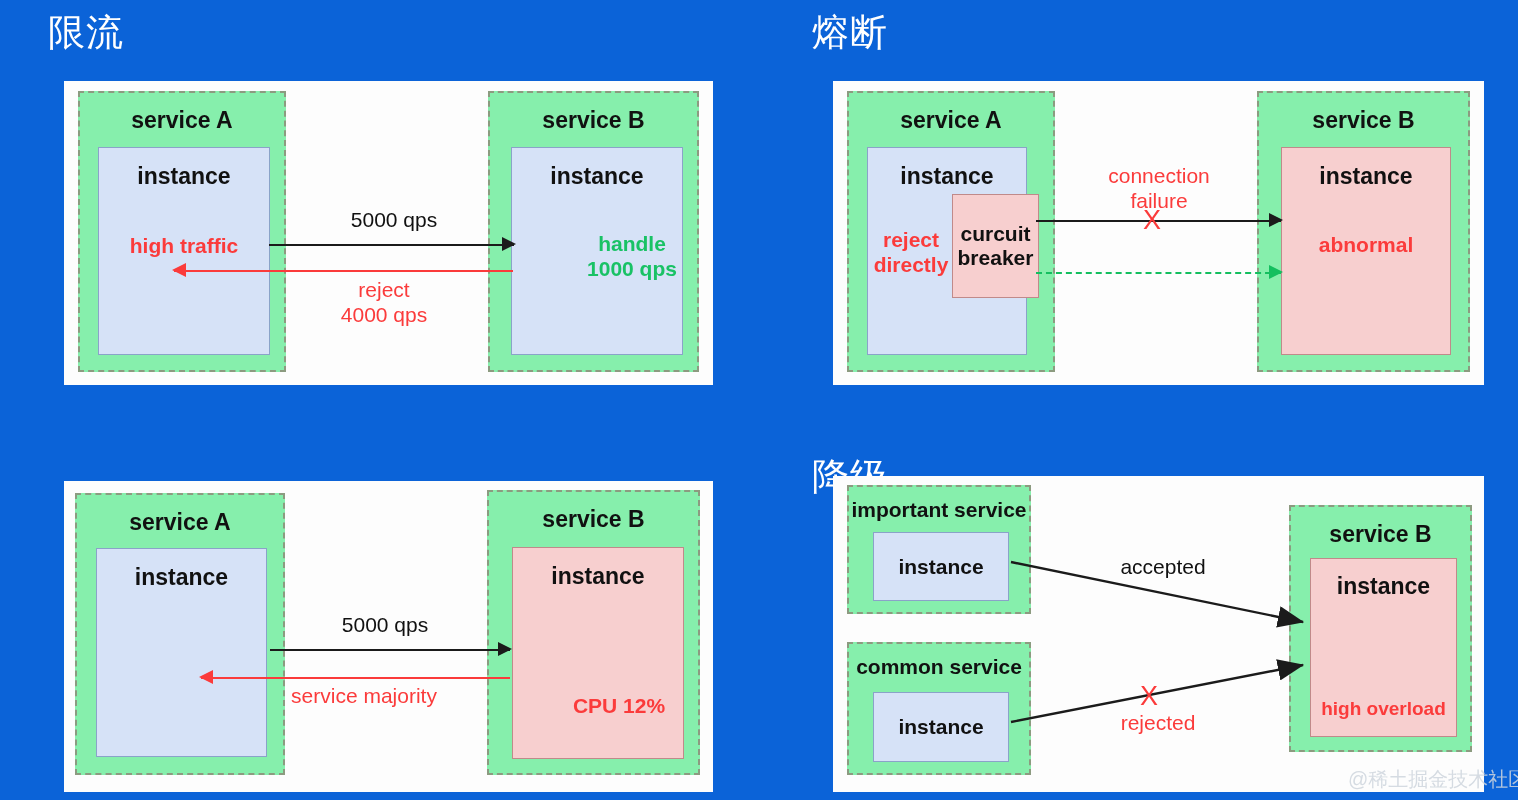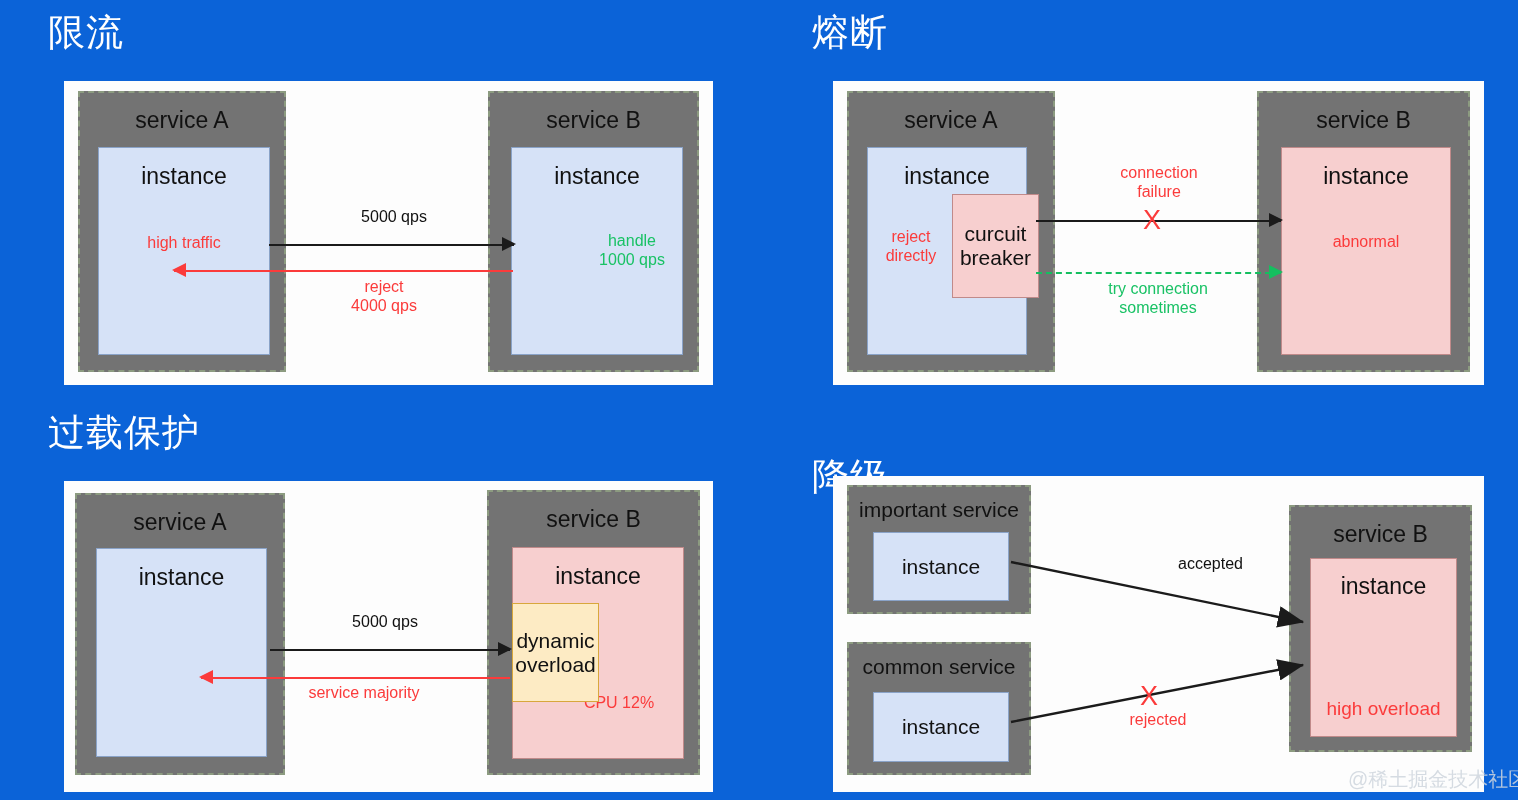--- a/index.html
+++ b/index.html
@@ -23,23 +23,24 @@
   }
 
   .card{
     position:absolute;
     background:#fdfdfd;
   }
 
   
   .svc{
     position:absolute;
-    background:#737373;
+    background:#86efac;
     border:2px dashed #8c9b80;
     box-sizing:border-box;
+    font-weight:bold;
   }
   .svc-label{
     position:absolute;
     left:0;right:0;
     text-align:center;
     color:#111;
     font-size:23px;
     white-space:nowrap;
   }
 
@@ -60,21 +61,21 @@
     display:flex;align-items:center;justify-content:center;
     text-align:center;line-height:1.12;
     font-size:21px;color:#111;
   }
   .minibox.yellow{background:#fdebc4;border:1.5px solid #d8a73c;}
   .minibox.pink{background:#f7cfcf;border:1.5px solid #c08a8a;}
   .minibox.purple{background:#ddd2e8;border:1.5px solid #9b8fb0;}
 
   .note{
     position:absolute;text-align:center;line-height:1.18;
-    white-space:pre-line;font-size:16px;
+    white-space:pre-line;font-size:21px;
   }
   .note.red{color:#fb3b3b;}
   .note.green{color:#19c265;}
   .note.black{color:#111;}
   .note.sm{font-size:19px;}
 
   
   .harrow{position:absolute;height:0;}
   .harrow .shaft{position:absolute;left:0;right:0;top:0;border-top:2px solid currentColor;}
   .harrow .shaft.dashed{border-top:2px dashed currentColor;}
@@ -171,44 +172,39 @@
         <div class="head"></div>
     </div>
     <div class="note red" style="left: 215px; top: 83px; width: 222px; white-space: pre-line;">connection
 failure</div>
     <div class="xmark" style="left:310px;top:126px;">X</div>
 
     <div class="harrow right c-green" style="left:203px;top:191px;width:245px;">
       <div class="shaft dashed"></div>
         <div class="head"></div>
     </div>
-    <div class="note green" style="left: 200px; top: 199px; width: 250px; white-space: pre-line;">try connection
-sometimes</div>
-  </div>
-
-  <div class="panel-title" style="left:48px;top:414px;">过载保护</div>
+  </div>
+
 
   <div class="card" style="left:64px;top:481px;width:649px;height:311px;">
 
     <div class="svc" style="left:11px;top:12px;width:210px;height:282px;">
       <div class="svc-label" style="top:14px;">service A</div>
       <div class="inst blue" style="left:19px;top:53px;width:171px;height:209px;">
         <div class="inst-label" style="top:15px;">instance</div>
       </div>
     </div>
 
     <div class="svc" style="left:423px;top:9px;width:213px;height:285px;">
       <div class="svc-label" style="top:14px;">service B</div>
       <div class="inst red" style="left:23px;top:55px;width:172px;height:212px;">
         <div class="inst-label" style="top:15px;">instance</div>
         <div class="note red" style="left:44px;width:124px;top:146px;">CPU 12%</div>
       </div>
 
-      <div class="minibox yellow" style="left: 23px; top: 111px; width: 87px; height: 99px; white-space: pre-line;">dynamic
-overload</div>
     </div>
 
     <div class="harrow right c-black" style="left:206px;top:168px;width:240px;">
       <div class="shaft"></div>
         <div class="head"></div>
     </div>
     <div class="note black" style="left:206px;top:132px;width:230px;">5000 qps</div>
 
     <div class="harrow left c-red" style="left:137px;top:196px;width:309px;">
       <div class="shaft"></div>
@@ -247,21 +243,21 @@
     <svg class="diag" width="651" height="316">
       <defs>
         <marker id="degArrow" markerWidth="11" markerHeight="9" refX="10.5" refY="4.5" orient="auto">
           <path d="M0,0 L11,4.5 L0,9 z" fill="#1b1b1b"></path>
         </marker>
       </defs>
       <line x1="178" y1="86" x2="470" y2="146" stroke="#1b1b1b" stroke-width="2.4" marker-end="url(#degArrow)"></line>
       <line x1="178" y1="246" x2="470" y2="189" stroke="#1b1b1b" stroke-width="2.4" marker-end="url(#degArrow)"></line>
     </svg>
 
-    <div class="note black" style="left:250px;top:79px;width:160px;text-align:right;">accepted</div>
+    <div class="note black" style="left:250px;top:79px;width:160px;">accepted</div>
 
     <div class="xmark" style="left:307px;top:207px;">X</div>
     <div class="note red" style="left:245px;top:235px;width:160px;">rejected</div>
   </div>
 
   <div class="watermark" style="left:1348px;top:766px;">@稀土掘金技术社区</div>
 
 </div>
 
 </body></html>

